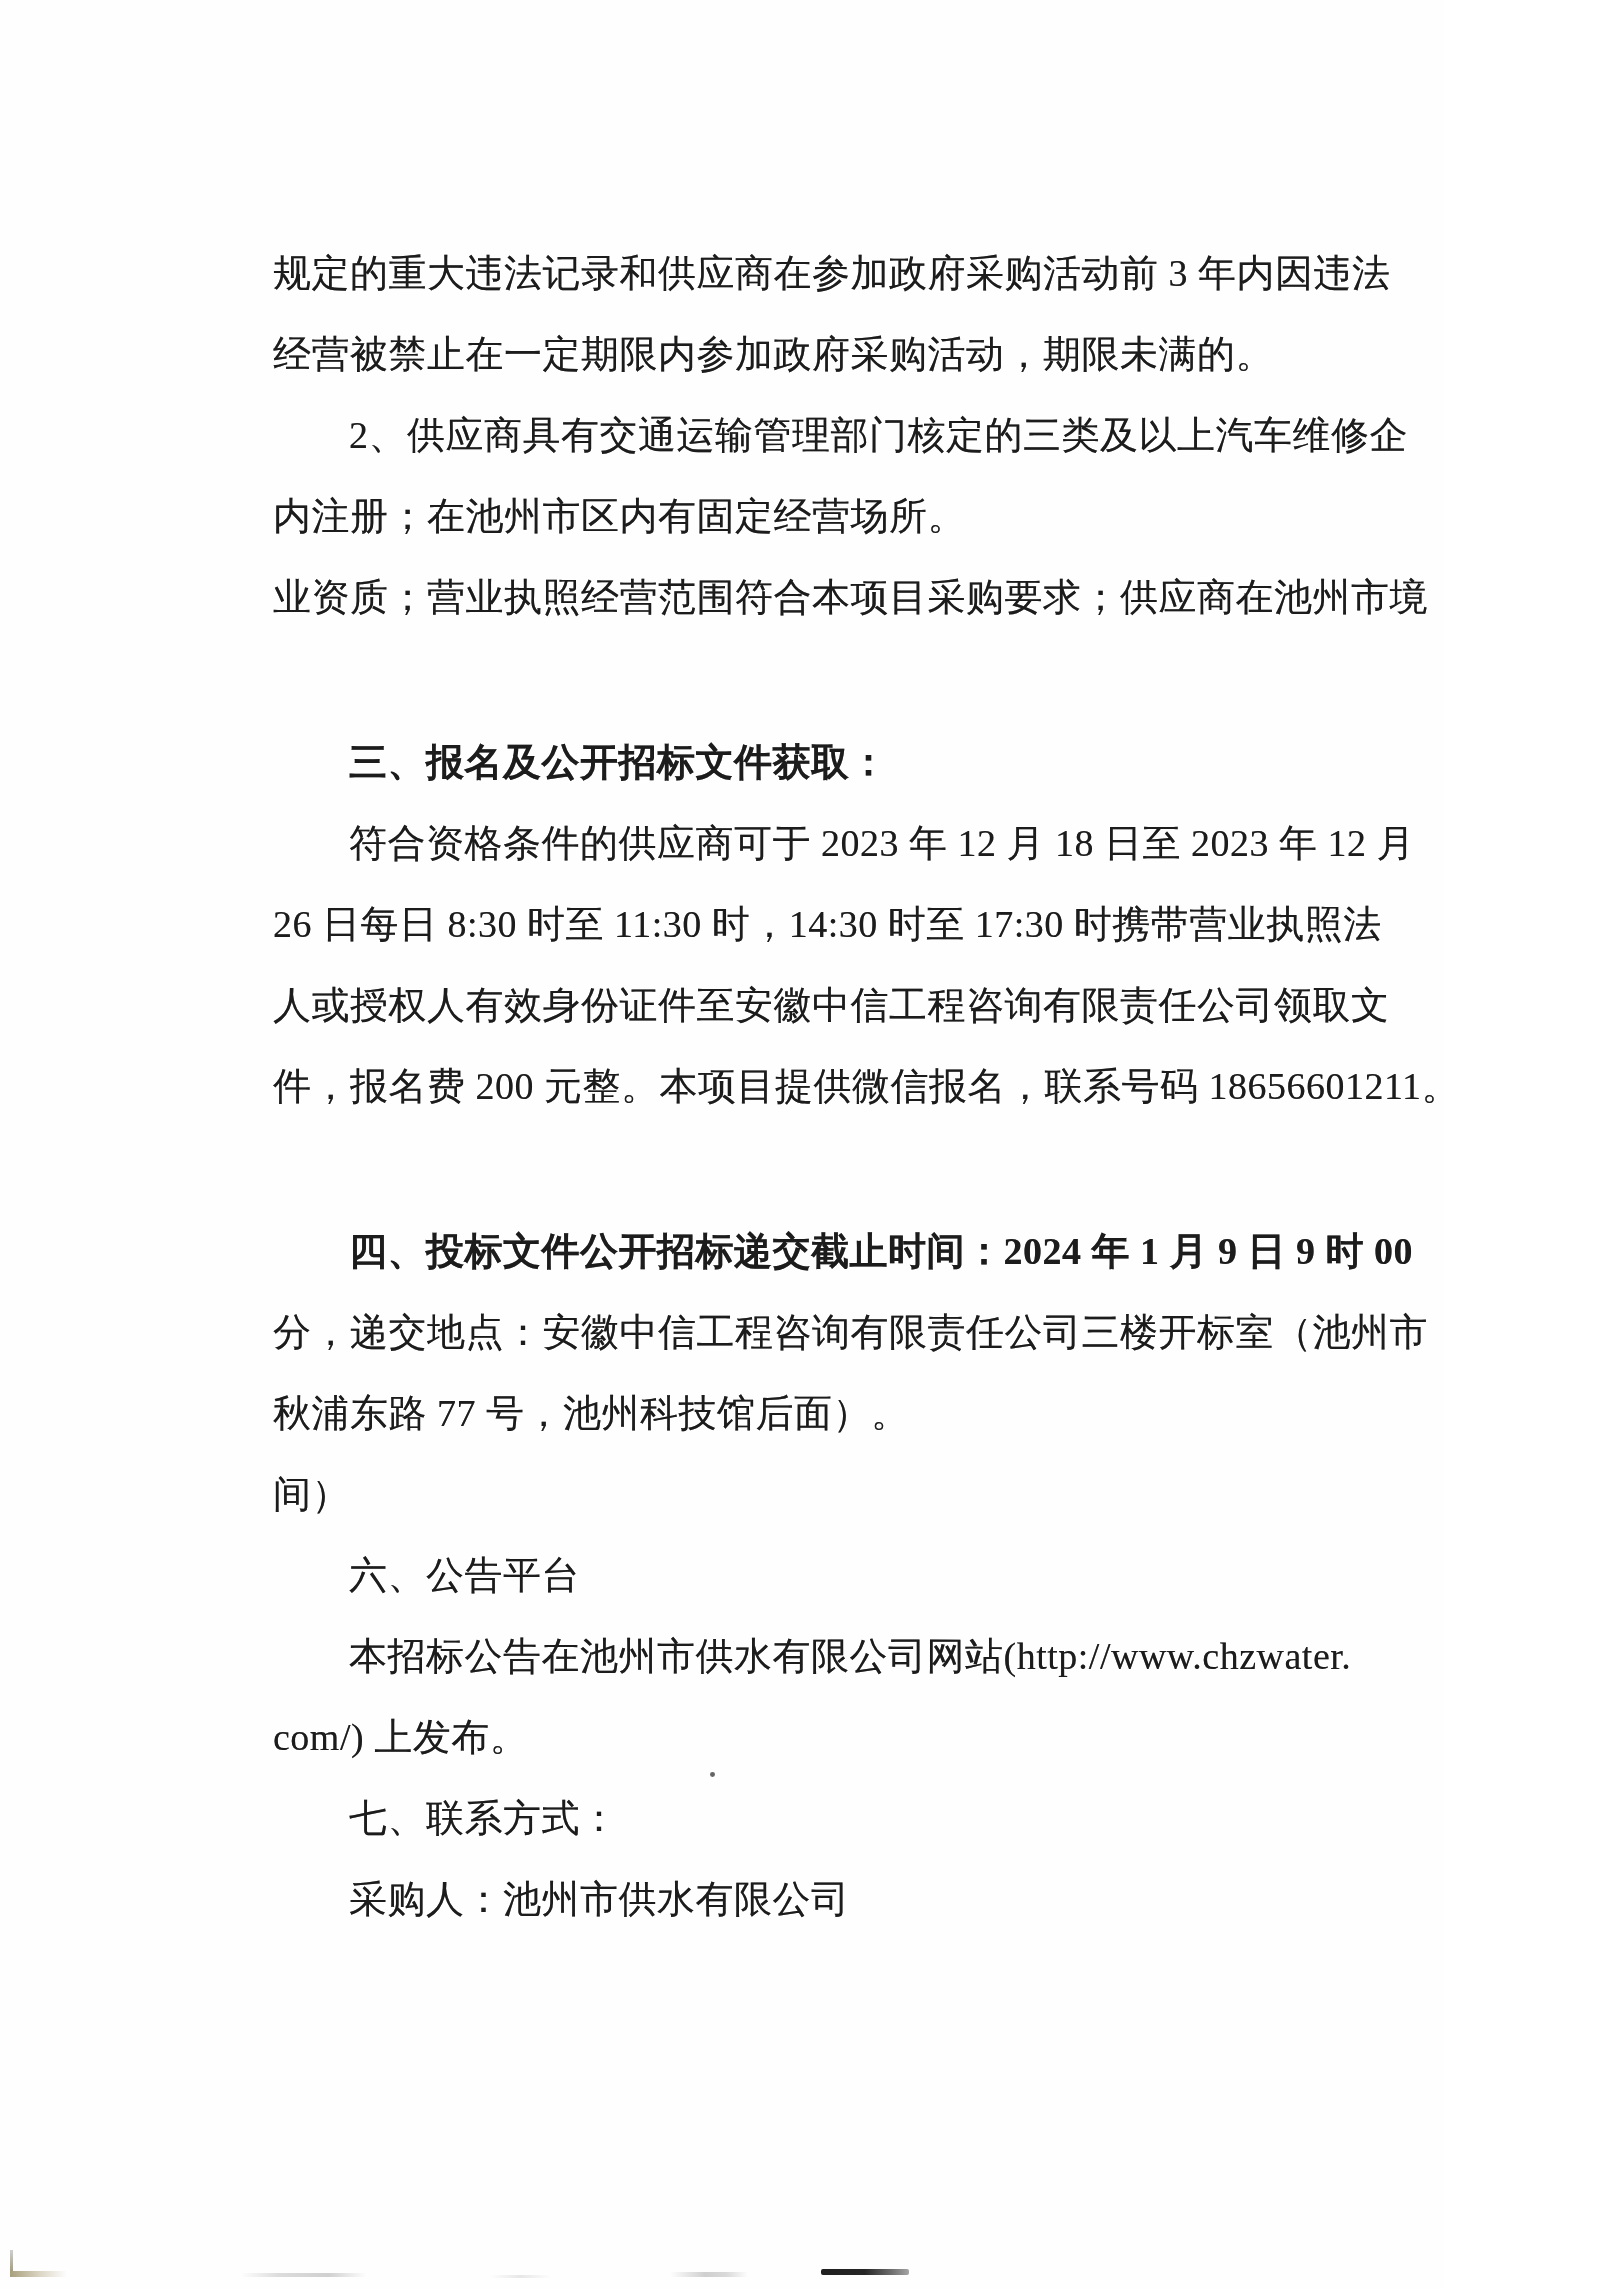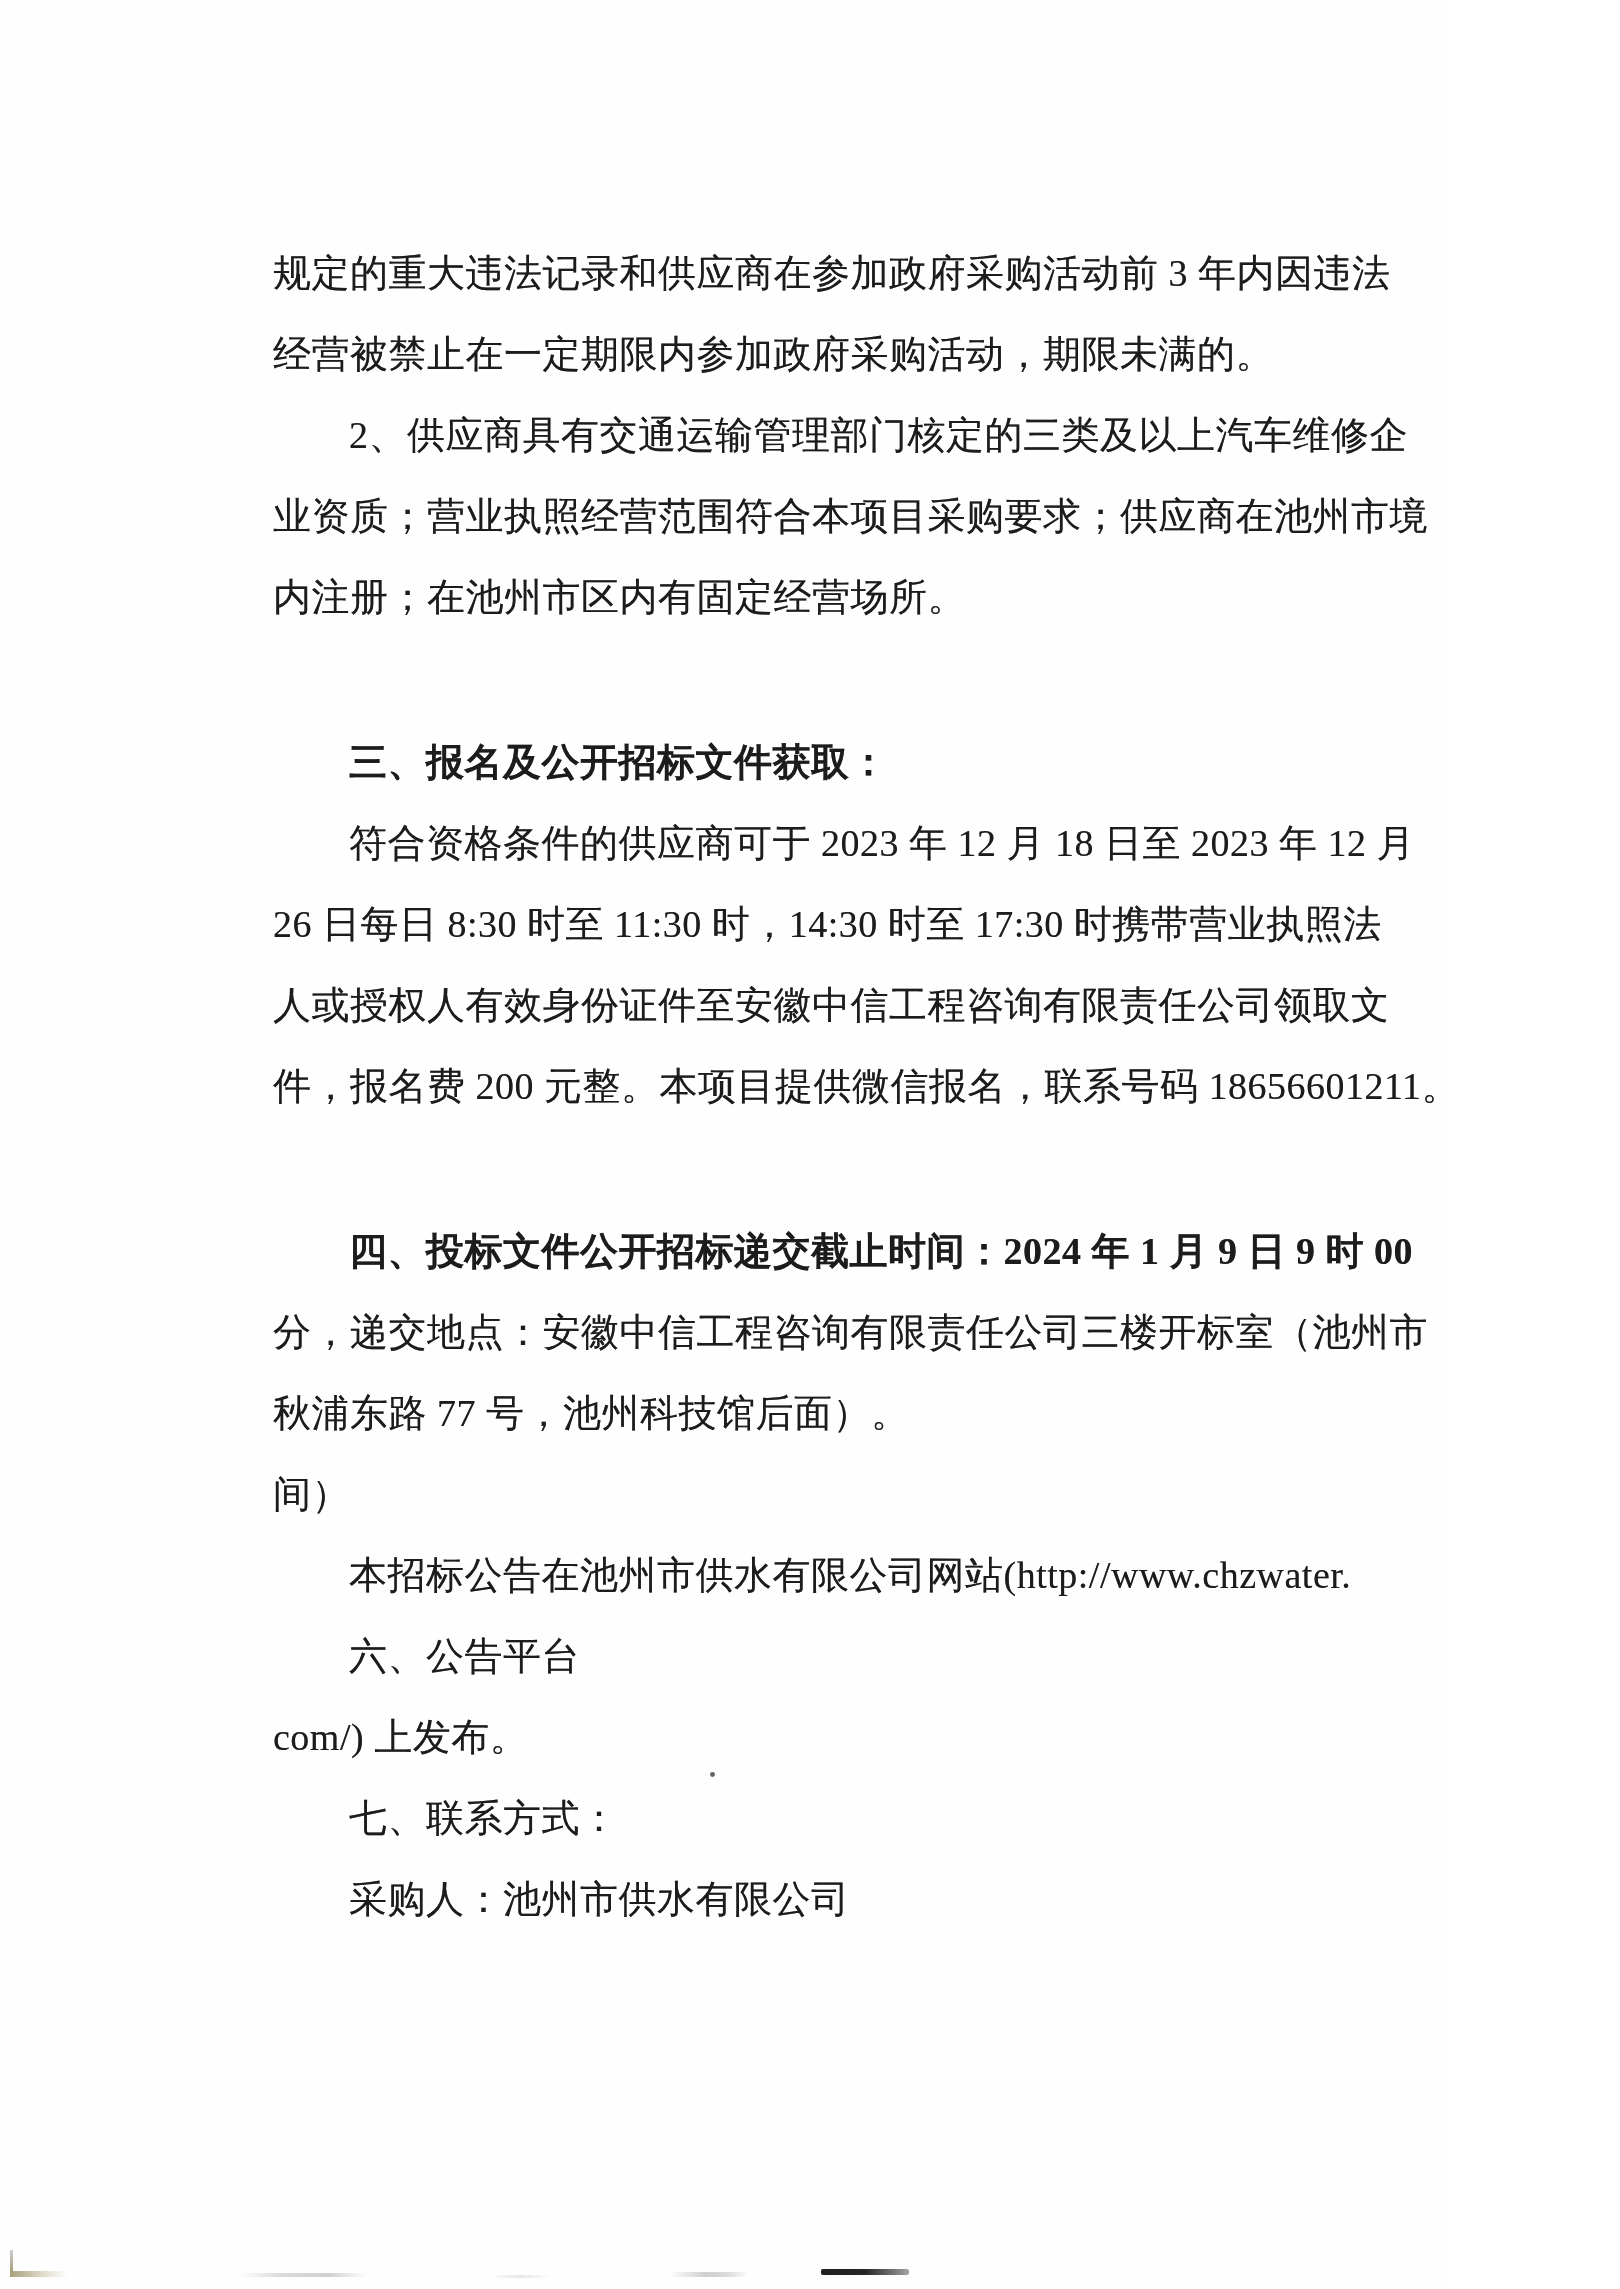--- a/index.html
+++ b/index.html
@@ -73,33 +73,33 @@
   }
 </style>
 </head>
 <body>
 
 <div class="page">
   <div class="content">
       <div class="line">规定的重大违法记录和供应商在参加政府采购活动前 3 年内因违法</div>
       <div class="line">经营被禁止在一定期限内参加政府采购活动，期限未满的。</div>
       <div class="line indent">2、供应商具有交通运输管理部门核定的三类及以上汽车维修企</div>
+      <div class="line">内注册；在池州市区内有固定经营场所。</div>
       <div class="line">业资质；营业执照经营范围符合本项目采购要求；供应商在池州市境</div>
-      <div class="line">内注册；在池州市区内有固定经营场所。</div>
       <div class="line indent gap-before">三、报名及公开招标文件获取：</div>
       <div class="line indent">符合资格条件的供应商可于 2023 年 12 月 18 日至 2023 年 12 月</div>
       <div class="line">26 日每日 8:30 时至 11:30 时，14:30 时至 17:30 时携带营业执照法</div>
       <div class="line">人或授权人有效身份证件至安徽中信工程咨询有限责任公司领取文</div>
       <div class="line">件，报名费 200 元整。本项目提供微信报名，联系号码 18656601211。</div>
       <div class="line indent gap-before">四、投标文件公开招标递交截止时间：2024 年 1 月 9 日 9 时 00</div>
       <div class="line">分，递交地点：安徽中信工程咨询有限责任公司三楼开标室（池州市</div>
       <div class="line">秋浦东路 77 号，池州科技馆后面）。</div>
       <div class="line">间）</div>
+      <div class="line indent">六、公告平台</div>
       <div class="line indent">本招标公告在池州市供水有限公司网站(http://www.chzwater.</div>
-      <div class="line indent">六、公告平台</div>
       <div class="line">com/) 上发布。</div>
       <div class="line indent">七、联系方式：</div>
       <div class="line indent">采购人：池州市供水有限公司</div>
     </div>
 
   <div class="artifact a-dot"></div>
   <div class="artifact a-corner-v"></div>
   <div class="artifact a-corner-h"></div>
   <div class="artifact a-smudge-1"></div>
   <div class="artifact a-smudge-2"></div>

